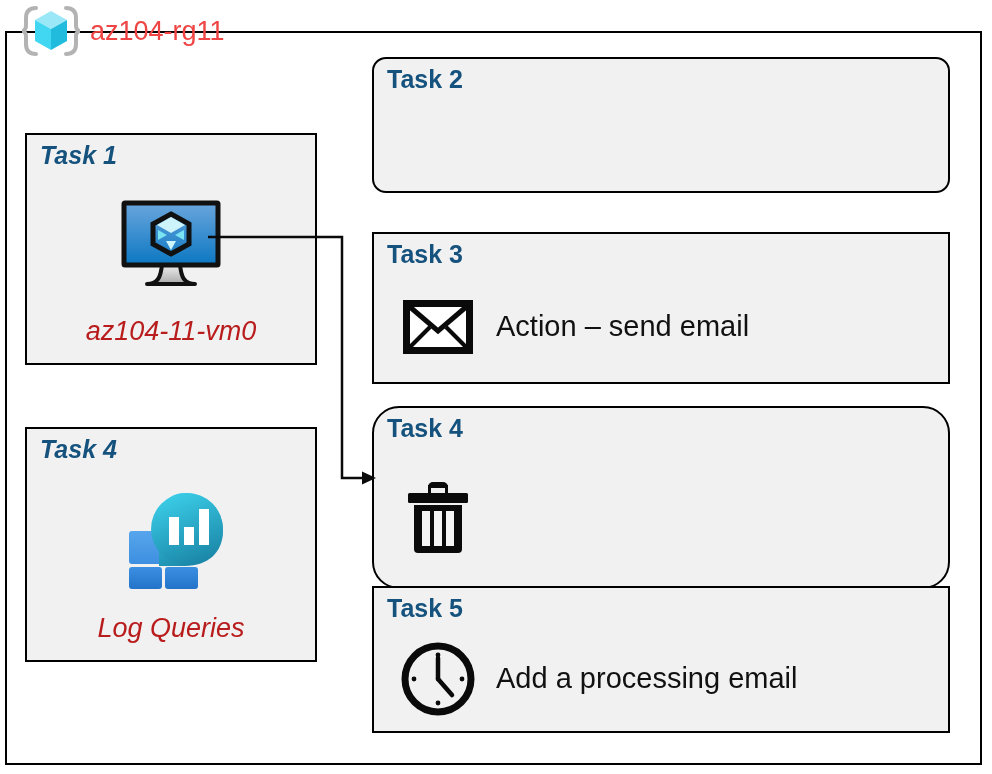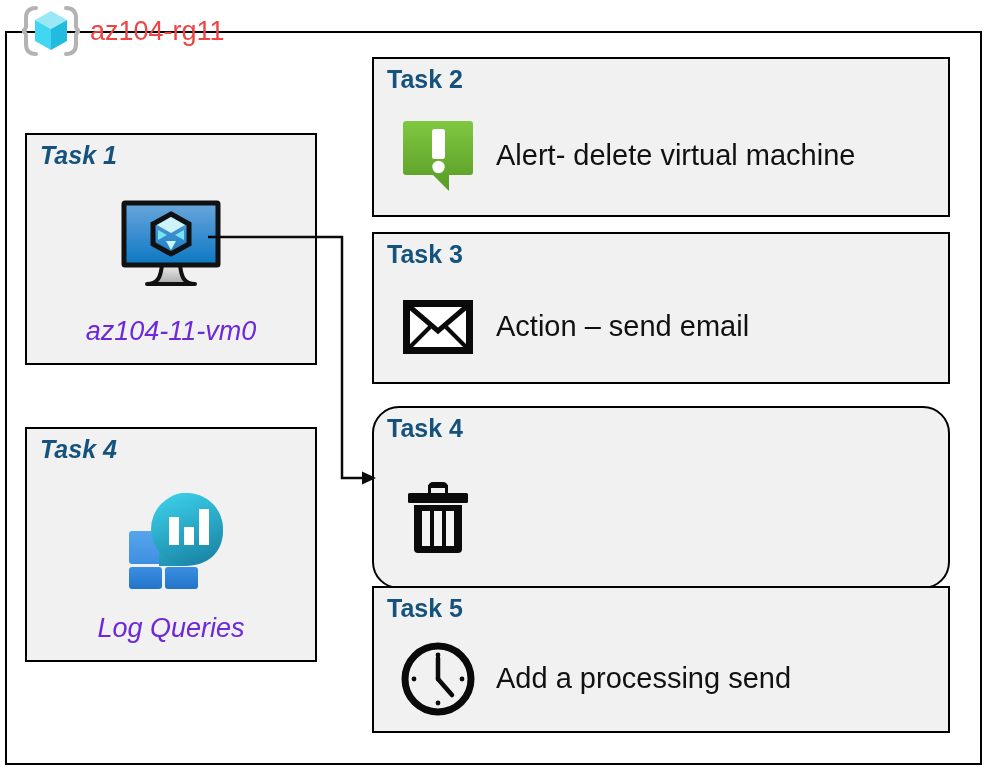--- a/index.html
+++ b/index.html
@@ -97,21 +97,21 @@
     align-items: center;
     justify-content: center;
   }
   .vbox .v-caption {
     position: absolute;
     left: 0;
     right: 0;
     bottom: 16px;
     text-align: center;
     font-size: 27px;
-    color: #6d28d9;
+    color: #b91c1c;
     white-space: nowrap;
   }
 
   
   .task-box.hbox {
   }
   .hbox .h-row {
     position: absolute;
     left: 22px;
     right: 10px;
@@ -131,21 +131,21 @@
     font-size: 29px;
     color: #111111;
     margin-left: 16px;
     white-space: nowrap;
     line-height: 1.1;
   }
 
   
   #task1 { left: 25px;  top: 133px; width: 292px; height: 232px; }
   #task6 { left: 25px;  top: 427px; width: 292px; height: 235px; }
-  #task2 { left: 372px; top: 57px;  width: 578px; height: 160px; }
+  #task2 { left: 372px; top: 57px;  width: 578px; height: 136px; border-radius: 14px; }
   #task3 { left: 372px; top: 232px; width: 578px; height: 152px; }
   #task4 { left: 372px; top: 406px; width: 578px; height: 183px; border-radius: 27px; }
   #task5 { left: 372px; top: 586px; width: 578px; height: 147px; }
 
   
   #connector {
     position: absolute;
     left: 0; top: 0;
     width: 992px; height: 774px;
     pointer-events: none;
@@ -237,36 +237,20 @@
         <rect x="54" y="30" width="10" height="28" fill="#ffffff"></rect>
         <rect x="69" y="40" width="10" height="18" fill="#ffffff"></rect>
         <rect x="84" y="22" width="10" height="36" fill="#ffffff"></rect>
       </svg>
     </div>
     <div class="v-caption">Log Queries</div>
   </div>
 
   <div class="task-box hbox" id="task2">
     <div class="task-label">Task 2</div>
-    <div class="h-row">
-      <div class="h-icon-wrap">
-        <svg width="72" height="78" viewBox="0 0 72 78">
-          <defs>
-            <linearGradient id="alertGrad" x1="0" y1="0" x2="0" y2="1">
-              <stop offset="0" stop-color="#80c841"></stop>
-              <stop offset="1" stop-color="#589a26"></stop>
-            </linearGradient>
-          </defs>
-          <path d="M4 4 h64 a3 3 0 0 1 3 3 v48 a3 3 0 0 1 -3 3 h-21 v16 l-16 -16 h-27 a3 3 0 0 1 -3 -3 v-48 a3 3 0 0 1 3 -3 z" fill="url(#alertGrad)"></path>
-          <rect x="30" y="12" width="13" height="30" rx="2.5" fill="#ffffff"></rect>
-          <circle cx="36.5" cy="50" r="6.2" fill="#ffffff"></circle>
-        </svg>
-      </div>
-      <div class="h-caption">Alert- delete virtual machine</div>
-    </div>
   </div>
 
   <div class="task-box hbox" id="task3">
     <div class="task-label">Task 3</div>
     <div class="h-row">
       <div class="h-icon-wrap">
         <svg width="70" height="54" viewBox="0 0 70 54">
           <rect x="3.5" y="3.5" width="63" height="47" fill="#ffffff" stroke="#0a0a0a" stroke-width="7"></rect>
           <path d="M7 7 L35 31 L63 7" fill="none" stroke="#0a0a0a" stroke-width="5"></path>
           <path d="M7 47 L27 27" fill="none" stroke="#0a0a0a" stroke-width="4"></path>
@@ -307,21 +291,21 @@
 
           <circle cx="39" cy="15" r="2.4" fill="#0a0a0a"></circle>
           <circle cx="63" cy="39" r="2.4" fill="#0a0a0a"></circle>
           <circle cx="39" cy="63" r="2.4" fill="#0a0a0a"></circle>
           <circle cx="15" cy="39" r="2.4" fill="#0a0a0a"></circle>
 
           <path d="M39 39 L39 18" fill="none" stroke="#0a0a0a" stroke-width="4.5" stroke-linecap="round"></path>
           <path d="M39 39 L53 55" fill="none" stroke="#0a0a0a" stroke-width="4.5" stroke-linecap="round"></path>
         </svg>
       </div>
-      <div class="h-caption">Add a processing send</div>
+      <div class="h-caption">Add a processing email</div>
     </div>
   </div>
 
   <svg id="connector" viewBox="0 0 992 774">
     <path d="M208 237 L342 237 L342 478 L362 478" fill="none" stroke="#0a0a0a" stroke-width="2.5"></path>
     <polygon points="362,471.5 376,478 362,484.5" fill="#0a0a0a"></polygon>
   </svg>
 
 </div>
 

